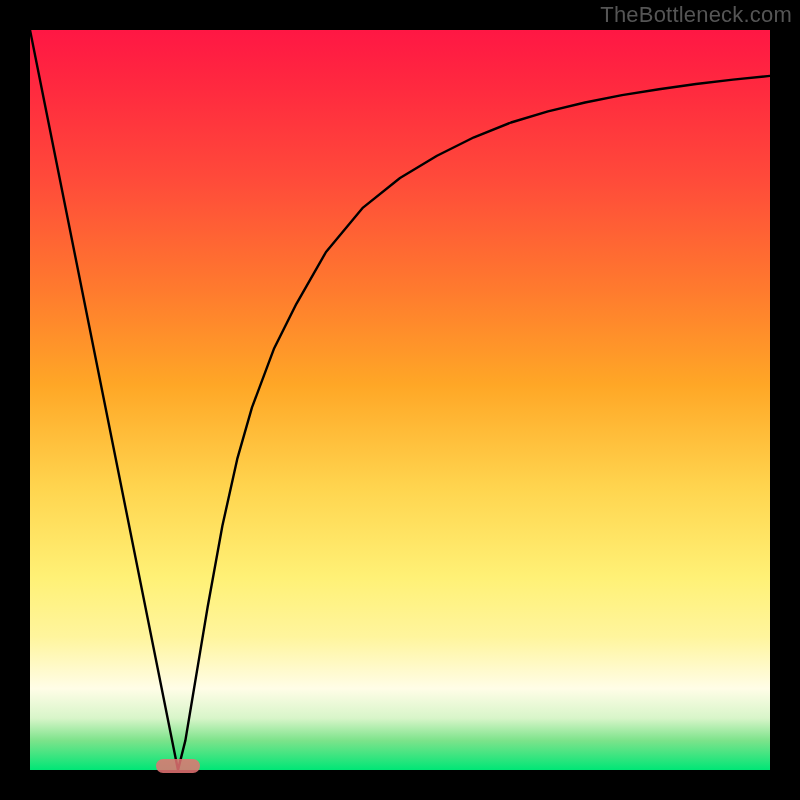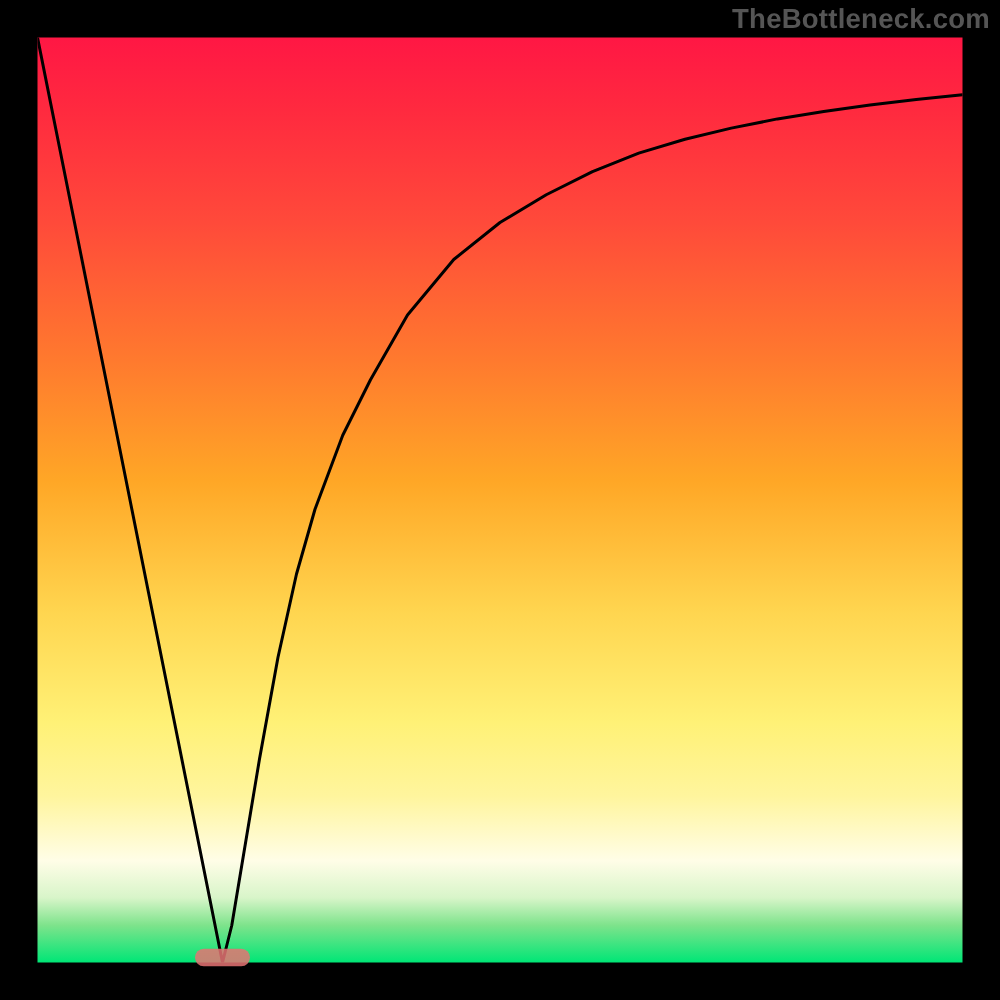--- a/index.html
+++ b/index.html
@@ -38,21 +38,21 @@
       #7de38b 96%,
       #00e676 100%
     );
   }
   .watermark {
     position: absolute;
     top: 2px;
     right: 8px;
     color: #555;
     font-size: 22px;
-    font-weight: 700;
+    font-weight: 400;
     letter-spacing: 0.2px;
     user-select: none;
   }
   svg.overlay {
     position: absolute;
     left: 0;
     top: 0;
     width: 740px;
     height: 740px;
     display: block;

